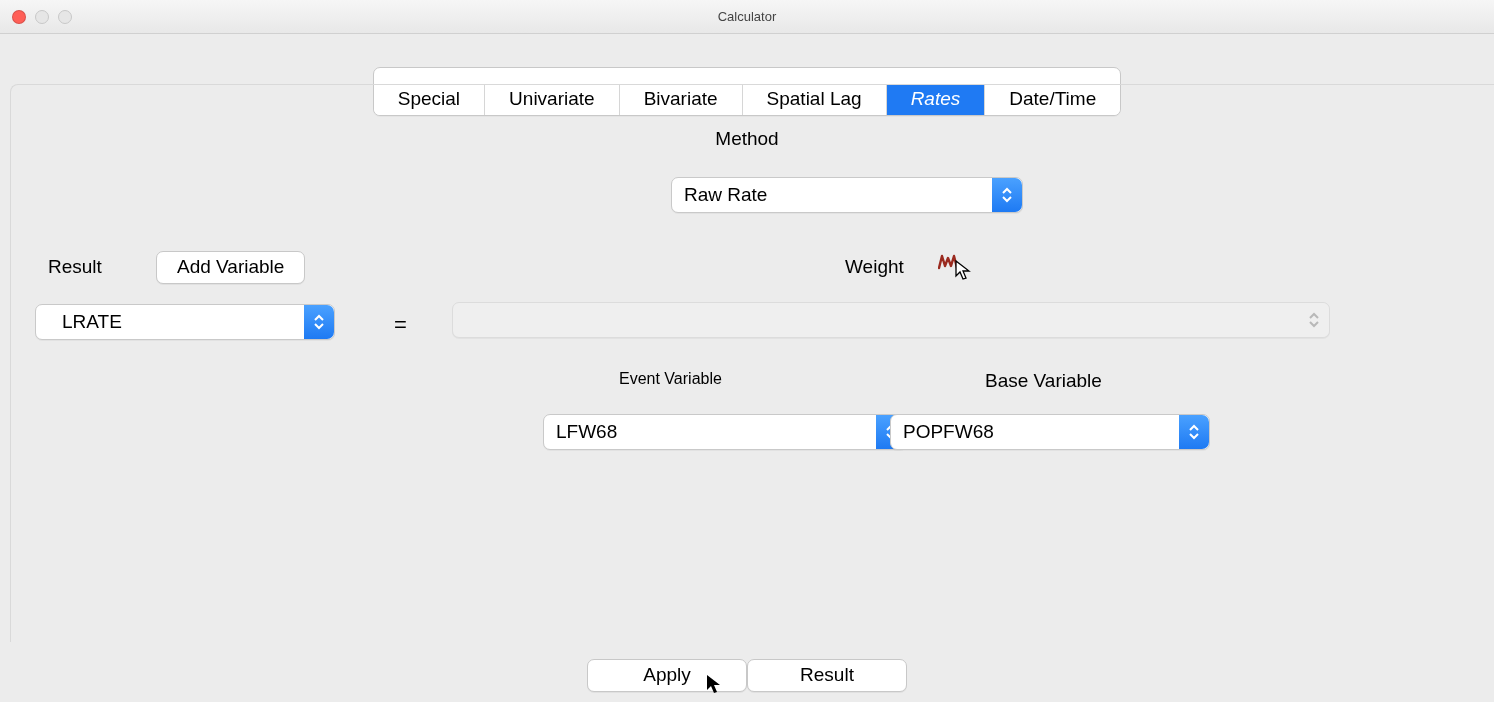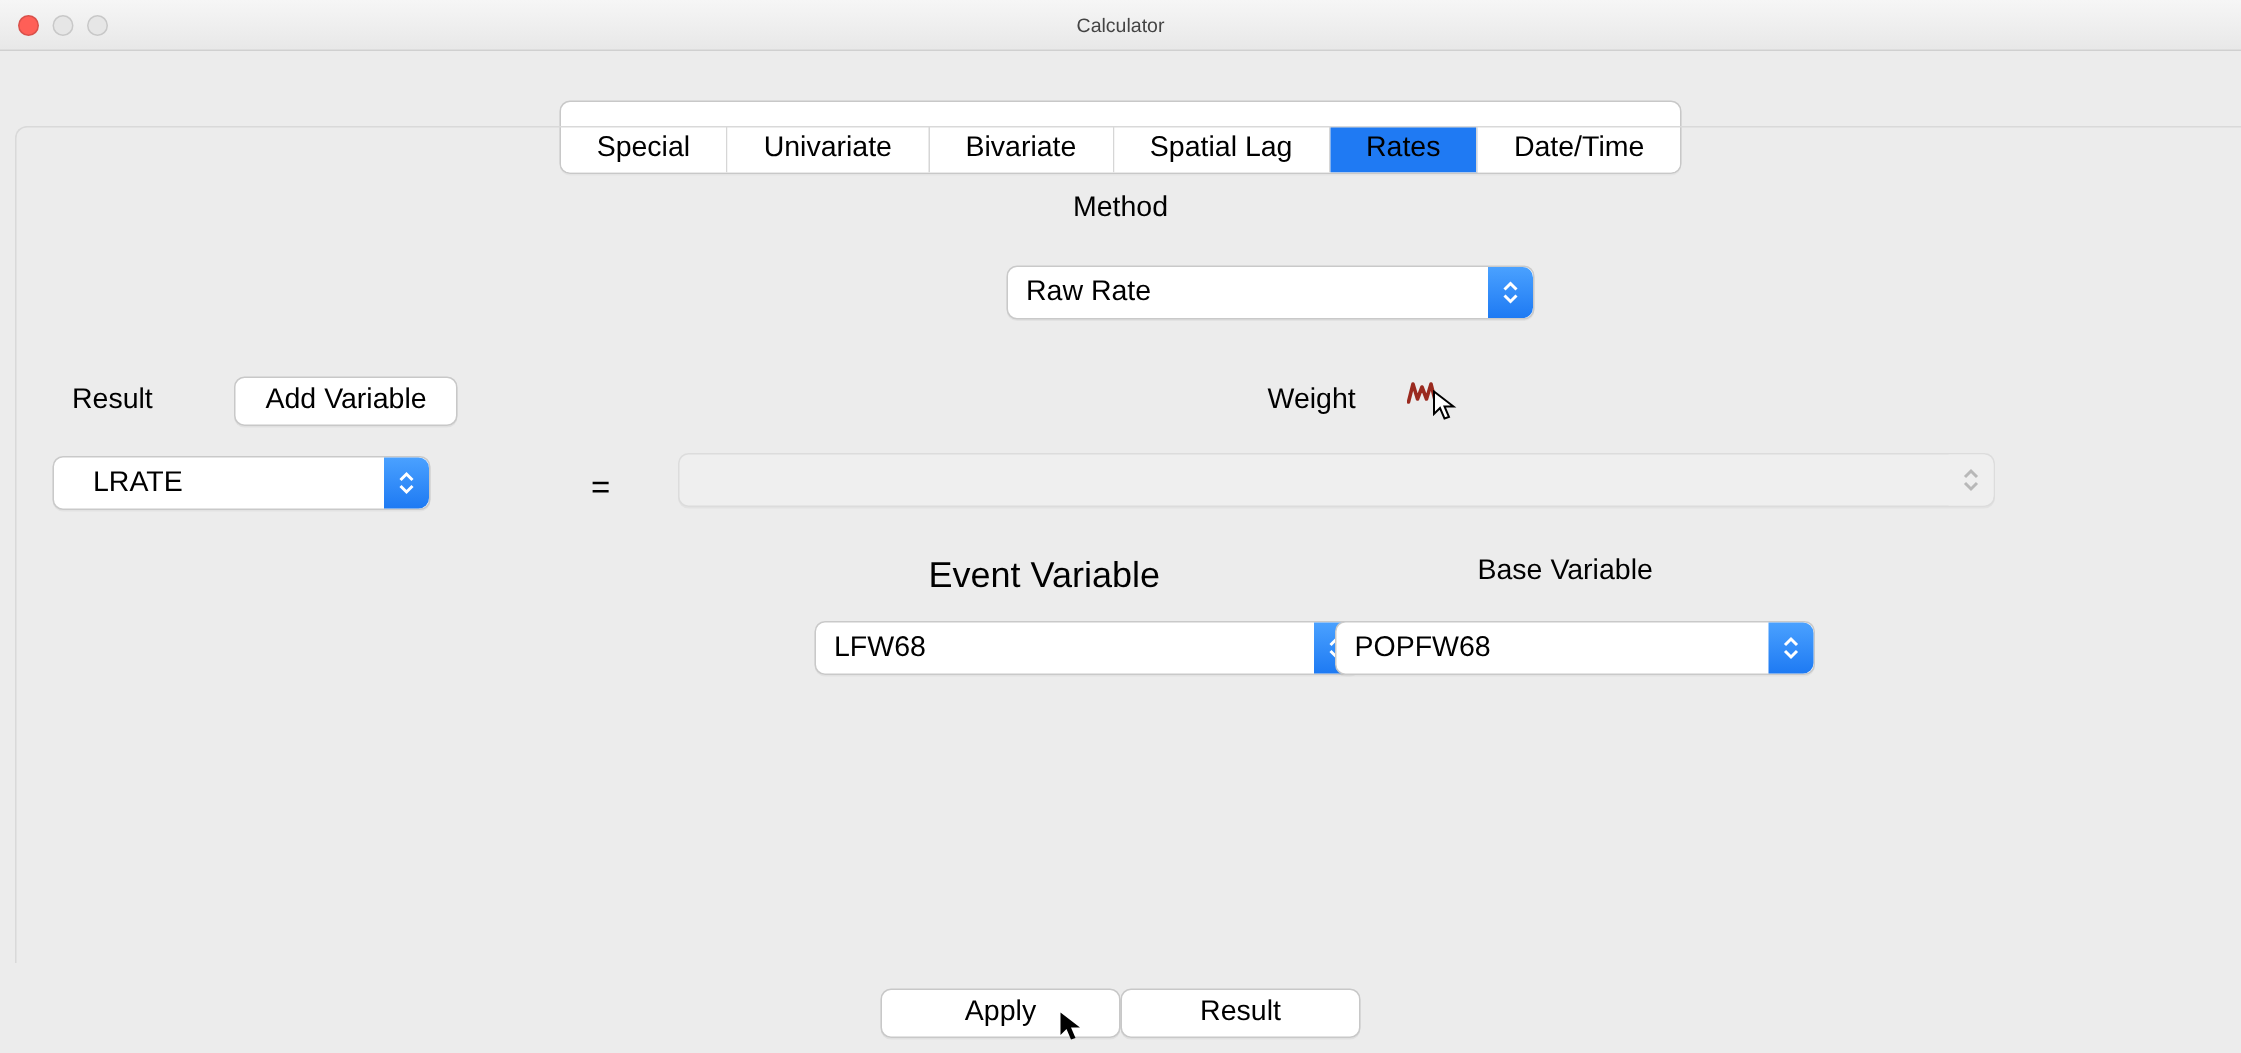--- a/index.html
+++ b/index.html
@@ -54,21 +54,22 @@
       padding: 4px 24px 5px 24px;
       font-size: 19px;
       border-right: 1px solid #d6d6d6;
       background: #fff;
       cursor: default;
       margin-top: 16px;
     }
     .tab:last-child { border-right: none; }
     .tab.active {
       background: #1f7af3;
-      color: #000000;
+      color: #ffffff;
+      font-style: italic;
     }
     .panel {
       position: absolute;
       left: 10px;
       right: 0px;
       top: 84px;
       bottom: 60px;
       border-top: 1px solid #d9d9d9;
       border-left: 1px solid #d9d9d9;
       border-top-left-radius: 8px;
@@ -127,28 +128,28 @@
       justify-content: center;
     }
     .footer .button { width: 160px; text-align: center; }
 
     
     .method-label { position: absolute; left: 0; right: 0; top: 128px; }
     .method-select { position: absolute; left: 671px; top: 177px; width: 352px; }
 
     .result-label { position: absolute; left: 48px; top: 256px; font-size: 19px;}
     .add-var-btn { position: absolute; left: 156px; top: 251px; }
-    .result-select { position: absolute; left: 35px; top: 304px; width: 252px; padding-left: 26px; }
+    .result-select { position: absolute; left: 35px; top: 304px; width: 300px; padding-left: 26px; }
     .equals { position: absolute; left: 394px; top: 312px; font-size: 22px; }
 
     .weight-label { position: absolute; left: 845px; top: 256px; font-size: 19px;}
     .weight-icon { position: absolute; left: 938px; top: 254px; }
     .weight-select { position: absolute; left: 452px; top: 302px; width: 878px; }
 
-    .event-label { position: absolute; left: 619px; top: 370px; font-size:24px;}
+    .event-label { position: absolute; left: 619px; top: 370px; font-size:16px;}
     .event-select { position: absolute; left: 543px; top: 414px; width: 364px; }
 
     .base-label { position: absolute; left: 985px; top: 370px; font-size:19px;}
     .base-select { position: absolute; left: 890px; top: 414px; width: 320px; }
 
     .cursor1 { position: absolute; left: 955px; top: 260px; pointer-events:none;}
     .cursor2 { position: absolute; left: 706px; top: 674px; pointer-events:none;}
   </style>
 </head>
 <body>

